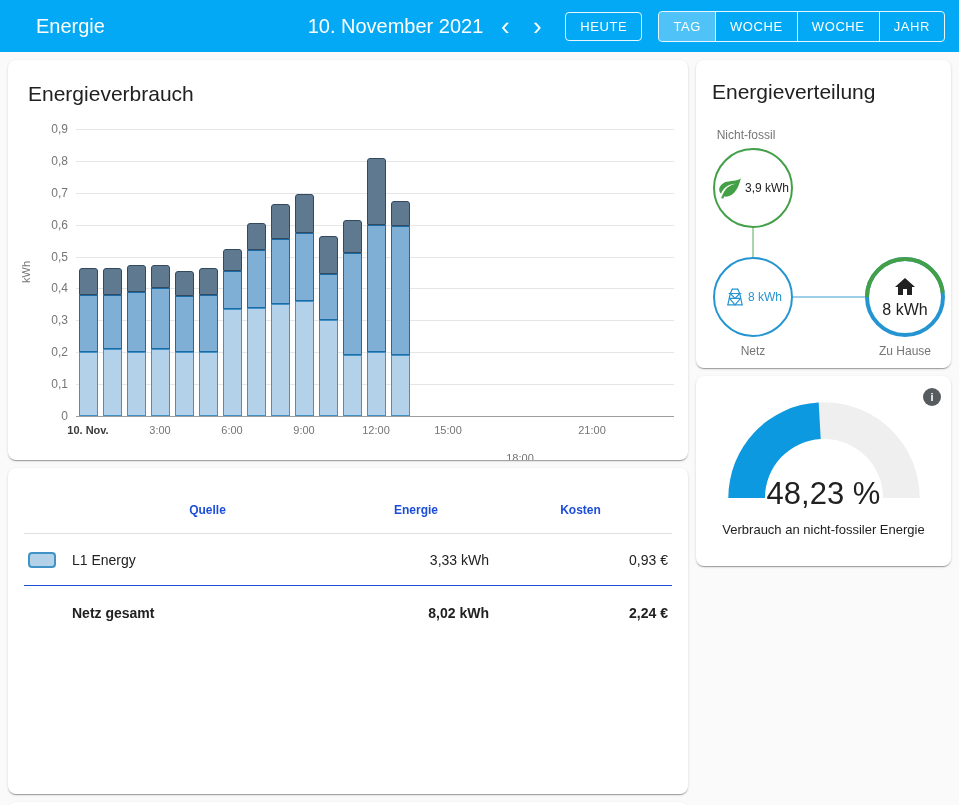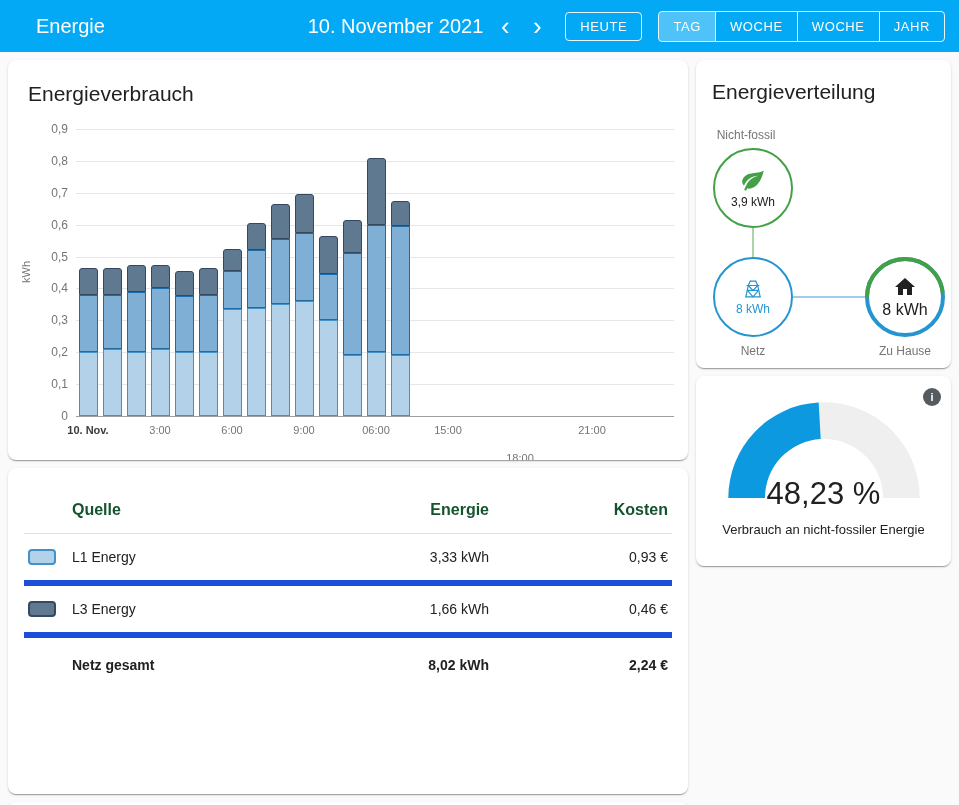--- a/index.html
+++ b/index.html
@@ -73,33 +73,33 @@
   .bar-seg { position:absolute; width:19px; border:1px solid; }
   .bar-seg.top { border-radius:3px 3px 0 0; }
 
   
   #sources-card { height:326px; overflow:hidden; padding:18px 16px 0 16px; }
   #sources-card h2 { margin:4px 0 20px 8px; }
   .src-grid {
     display:grid; grid-template-columns:48px 271px 150px 179px; align-items:center;
   }
   .src-head { height:48px; border-bottom:1px solid #e0e0e0; }
-  .src-head span { font-size:16px; font-weight:700; color:#14532d; }
-  .src-row { height:52px; border-bottom:6px solid #1d4ed8; font-size:14px; }
+  .src-head span { font-size:12px; font-weight:700; color:#1d4ed8;text-align:center; }
+  .src-row { height:52px; border-bottom:1px solid #1d4ed8; font-size:14px; }
   .src-row.total { height:54px; border-bottom:none; font-weight:700; }
   .cell-r { text-align:right; padding-right:4px; }
   .swatch { width:28px; height:16px; border-radius:4px; border:2px solid; margin-left:4px; }
 
   
   #distribution-card { height:308px; overflow:hidden; }
   #distribution-card h2 { position:absolute; left:16px; top:20px; }
   .node-label { position:absolute; font-size:12px; color:#757575; text-align:center; width:100px; }
   .circle {
     position:absolute; width:80px; height:80px; border-radius:50%;
-    background:#fff; display:flex; flex-direction:column; align-items:center;
+    background:#fff; display:flex; flex-direction:row; align-items:center;
     justify-content:center; gap:2px;
   }
   .circle .val { font-size:12px; }
   #nonfossil-circle { left:17px; top:88px; border:2px solid #43a047; }
   #grid-circle { left:17px; top:197px; border:2px solid #2595d2; }
   #grid-circle .val { color:#2595d2; }
   #home-circle-wrap { position:absolute; left:169px; top:197px; width:80px; height:80px; }
   #home-circle-wrap .inner {
     position:absolute; inset:0; display:flex; flex-direction:column;
     align-items:center; justify-content:center; gap:2px;
@@ -172,21 +172,21 @@
           <div class="gridline" style="left: 68px; top: 132.778px; width: 598px;"></div>
           <div class="ytick" style="top: 125.778px;">0,7</div>
           <div class="gridline" style="left: 68px; top: 100.889px; width: 598px;"></div>
           <div class="ytick" style="top: 93.8889px;">0,8</div>
           <div class="gridline" style="left: 68px; top: 69px; width: 598px;"></div>
           <div class="ytick" style="top: 62px;">0,9</div>
           <div class="xtick bold" style="left: 50px;">10. Nov.</div>
           <div class="xtick" style="left: 122px;">3:00</div>
           <div class="xtick" style="left: 194px;">6:00</div>
           <div class="xtick" style="left: 266px;">9:00</div>
-          <div class="xtick" style="left: 338px;">06:00</div>
+          <div class="xtick" style="left: 338px;">12:00</div>
           <div class="xtick" style="left: 410px;">15:00</div>
           <div class="xtick" style="left: 482px; margin-top: 28px;">18:00</div>
           <div class="xtick" style="left: 554px;">21:00</div>
           <div class="bar-seg" style="left: 70.5px; top: 292.222px; height: 63.7778px; background: rgb(179, 210, 233); border-color: rgb(65, 146, 198);"></div>
           <div class="bar-seg" style="left: 70.5px; top: 234.822px; height: 57.4px; background: rgb(127, 175, 212); border-color: rgb(26, 108, 168);"></div>
           <div class="bar-seg top" style="left: 70.5px; top: 207.717px; height: 27.1056px; background: rgb(95, 122, 144); border-color: rgb(52, 73, 94);"></div>
           <div class="bar-seg" style="left: 94.5px; top: 289.033px; height: 66.9667px; background: rgb(179, 210, 233); border-color: rgb(65, 146, 198);"></div>
           <div class="bar-seg" style="left: 94.5px; top: 234.822px; height: 54.2111px; background: rgb(127, 175, 212); border-color: rgb(26, 108, 168);"></div>
           <div class="bar-seg top" style="left: 94.5px; top: 207.717px; height: 27.1056px; background: rgb(95, 122, 144); border-color: rgb(52, 73, 94);"></div>
           <div class="bar-seg" style="left: 118.5px; top: 292.222px; height: 63.7778px; background: rgb(179, 210, 233); border-color: rgb(65, 146, 198);"></div>
@@ -237,28 +237,20 @@
       </div>
       <div id="source-rows">
           <div class="src-grid src-row">
             <div>
               <div class="swatch" style="background: rgb(179, 210, 233); border-color: rgb(65, 146, 198);"></div>
             </div>
             <span>L1 Energy</span>
             <span class="cell-r">3,33 kWh</span>
             <span class="cell-r">0,93 €</span>
           </div>
-          <div class="src-grid src-row">
-            <div>
-              <div class="swatch" style="background: rgb(95, 122, 144); border-color: rgb(52, 73, 94);"></div>
-            </div>
-            <span>L3 Energy</span>
-            <span class="cell-r">1,66 kWh</span>
-            <span class="cell-r">0,46 €</span>
-          </div>
         </div>
       <div class="src-grid src-row total">
         <span></span>
         <span>Netz gesamt</span>
         <span class="cell-r">8,02 kWh</span>
         <span class="cell-r">2,24 €</span>
       </div>
     </div>
 
     <div class="card peek-card"></div>

